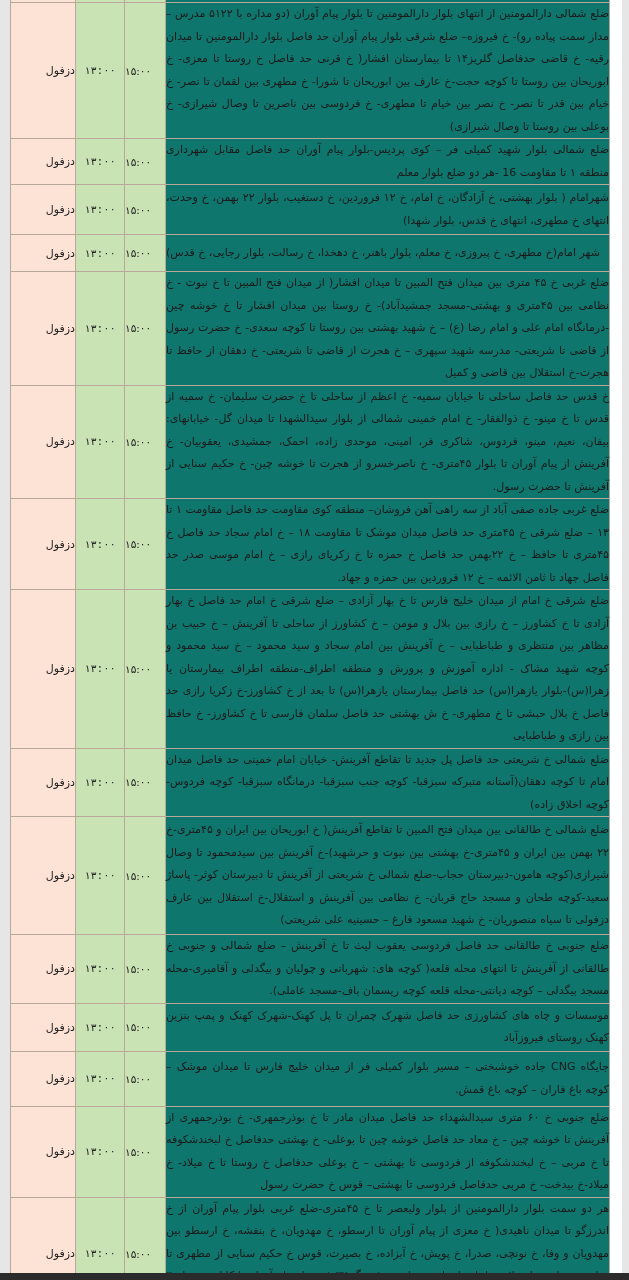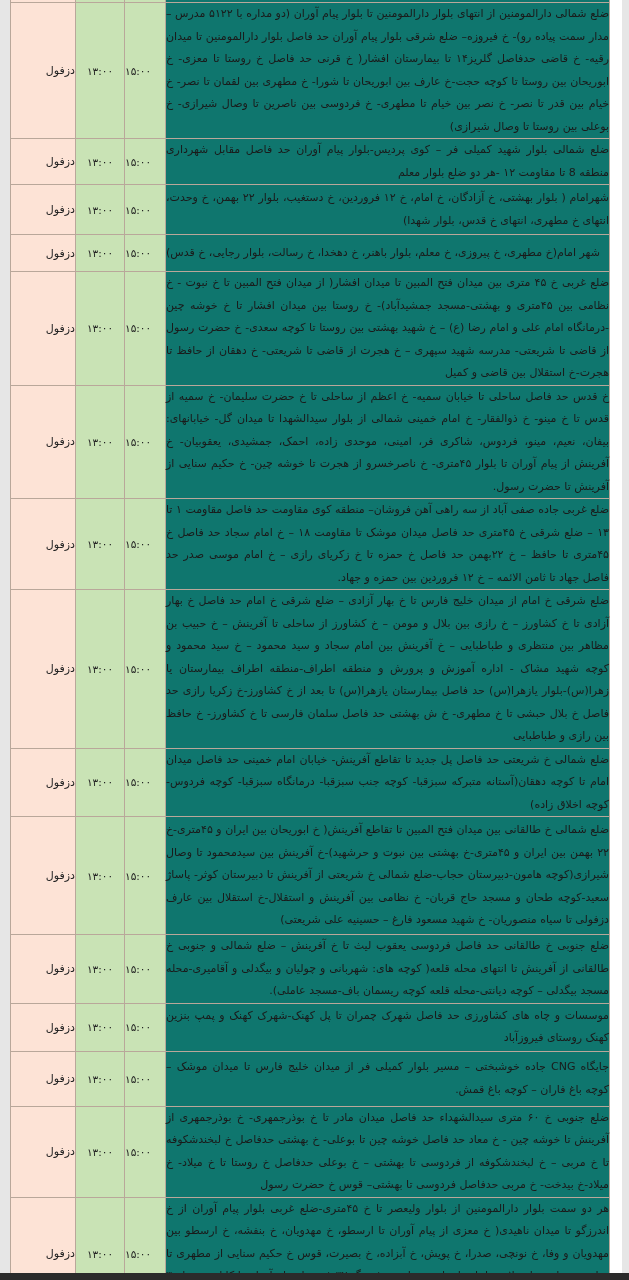--- a/index.html
+++ b/index.html
@@ -22,21 +22,21 @@
     table-layout: fixed;
     direction: ltr;
   }
   table.schedule td {
     border: 1px solid #b9a79a;
     padding: 0;
     vertical-align: middle;
   }
   td.city { width: 64px; background: #fde3d6; text-align: right; font-size: 11px; color: #222; padding-right: 2px; margin-top: 10px; }
   td.t-end, td.t-start { background: #c9e3b5; text-align: center; font-size: 10.5px; color: #222; border-color: #8fa07f; }
-  td.t-end { width: 48px; }
+  td.t-end { width: 48px; font-family: Liberation Mono, monospace; }
   td.t-start { width: 40px; text-align: left; padding-right: 1px; }
   td.desc {
     background: #0f766e;
     direction: rtl; text-align: justify;
     font-size: 11px; line-height: 22.5px; color: #1a1a1a;
     padding: 2px 3px 2px 2px;
     word-spacing: 0px;
   }
   td.desc.center { text-align: left; }
   .bottom-bar { position: absolute; left: 0; top: 1273px; width: 629px; height: 7px; background: #2b2b2b; }
@@ -58,21 +58,21 @@
         <tr style="height: 136px;">
           <td class="city">دزفول</td>
           <td class="t-end">۱۳:۰۰</td>
           <td class="t-start">۱۵:۰۰</td>
           <td class="desc">ضلع شمالی دارالمومنین از انتهای بلوار دارالمومنین تا بلوار پیام آوران (دو مداره با ۵۱۲۲ مدرس – مدار سمت پیاده رو)- خ فیروزه– ضلع شرقی بلوار پیام آوران حد فاصل بلوار دارالمومنین تا میدان رقیه- خ قاضی حدفاصل گلریز۱۴ تا بیمارستان افشار( خ قرنی حد فاصل خ روستا تا معزی- خ ابوریحان بین روستا تا کوچه حجت-خ عارف بین ابوریحان تا شورا- خ مطهری بین لقمان تا نصر- خ خیام بین قدر تا نصر- خ نصر بین خیام تا مطهری- خ فردوسی بین ناصرین تا وصال شیرازی- خ بوعلی بین روستا تا وصال شیرازی)</td>
         </tr>
         <tr style="height: 42px;">
           <td class="city">دزفول</td>
           <td class="t-end">۱۳:۰۰</td>
           <td class="t-start">۱۵:۰۰</td>
-          <td class="desc">ضلع شمالی بلوار شهید کمیلی فر – کوی پردیس-بلوار پیام آوران حد فاصل مقابل شهرداری منطقه 8 تا مقاومت ۱۲ -هر دو ضلع بلوار معلم</td>
+          <td class="desc">ضلع شمالی بلوار شهید کمیلی فر – کوی پردیس-بلوار پیام آوران حد فاصل مقابل شهرداری منطقه ۱ تا مقاومت 16 -هر دو ضلع بلوار معلم</td>
         </tr>
         <tr style="height: 50px;">
           <td class="city">دزفول</td>
           <td class="t-end">۱۳:۰۰</td>
           <td class="t-start">۱۵:۰۰</td>
           <td class="desc">شهرامام ( بلوار بهشتی، خ آزادگان، خ امام، خ ۱۲ فروردین، خ دستغیب، بلوار ۲۲ بهمن، خ وحدت، انتهای خ مطهری، انتهای خ قدس، بلوار شهدا)</td>
         </tr>
         <tr style="height: 37px;">
           <td class="city">دزفول</td>
           <td class="t-end">۱۳:۰۰</td>

